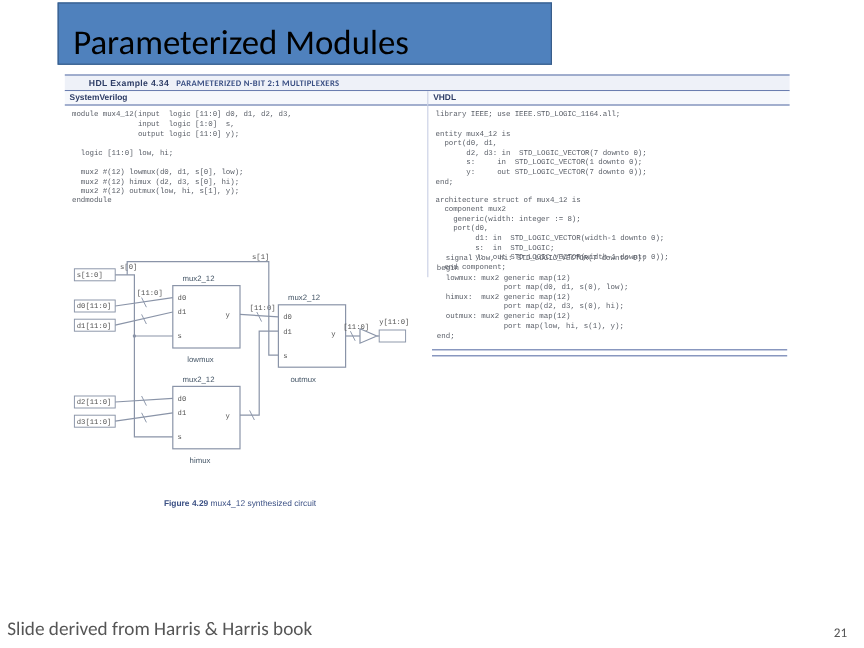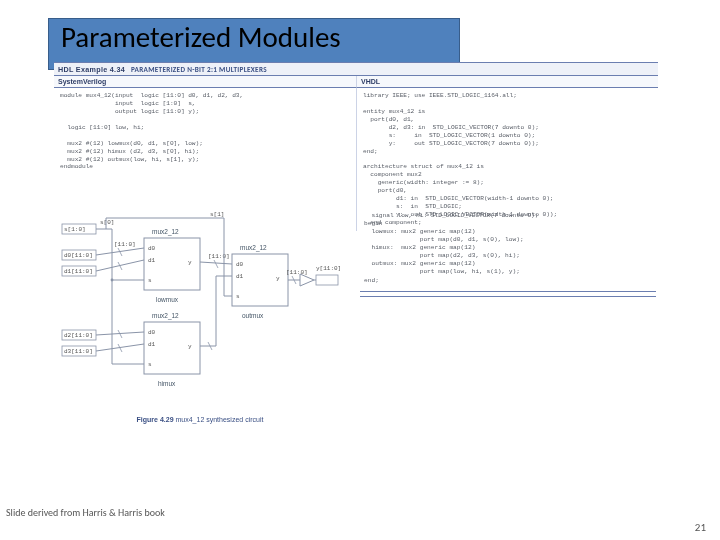--- a/index.html
+++ b/index.html
@@ -1,24 +1,24 @@
 <!DOCTYPE html>
 <html><head>
 <meta charset="utf-8">
 <style>
   * { margin:0; padding:0; box-sizing:border-box; }
   body { width:720px; height:540px; background:#fff; font-family:Calibri,Arial,sans-serif; position:relative; overflow:hidden; }
 
   .title-box { position:absolute; left:48px; top:2px; width:412px; height:52px;
-    background:#4f81bd; border:1px solid #385d8a; display:flex; align-items:flex-start; padding-left:12px;margin-top:16px; }
+    background:#4f81bd; border:1px solid #385d8a; display:flex; align-items:flex-end; padding-left:12px; }
   .title-box span { color:#000; font-size:29px; }
 
   .example-hdr { position:absolute; left:54px; top:62px; width:604px; height:14px;
     border-top:1.5px solid #6b7eb0; border-bottom:1px solid #6b7eb0; background:#eef1f8;
-    font-size:7.2px; font-weight:700; color:#2e3d66; padding:2px 4px 0 4px; letter-spacing:.3px; }
+    font-size:7.2px; font-weight:700; color:#2e3d66; padding:2px 4px 0 20px; letter-spacing:.3px; }
   .example-hdr .ex-title { font-family:Arial,sans-serif; }
   .example-hdr .ex-sub { color:#3b5084; font-weight:700; margin-left:4px; }
 
   .cols { position:absolute; left:54px; top:76px; width:604px; display:flex; }
   .col { width:50%; }
   .col-hdr { height:12px; border-bottom:1px solid #6b7eb0; font-weight:700; font-size:7px;
     background:#f6f8fc; padding:1.5px 4px 0 4px; color:#2e3d66; font-family:Arial,sans-serif; }
   .col-body { padding:4px 6px 4px 6px; }
   .col-body .code { font-family:"Courier New",monospace; font-size:6.2px; line-height:1.28;
     color:#5a5f68; white-space:pre; letter-spacing:-.05px; }
@@ -28,21 +28,21 @@
   .schematic svg { width:280px; height:200px; }
   .sch-caption { text-align:center; font-size:7px; color:#3b5084; font-family:Arial,sans-serif; margin-top:2px; }
   .sch-caption .fig { font-weight:700; }
 
   .vhdl-cont { position:absolute; left:360px; top:210px; width:296px; }
   .vhdl-cont .code { font-family:"Courier New",monospace; font-size:6.2px; line-height:1.3;
     color:#5a5f68; white-space:pre; padding:2px 4px; }
   .vhdl-cont .endline { border-top:1px solid #6b7eb0; border-bottom:1.5px solid #6b7eb0;
     height:6px; margin-top:4px; }
 
-  .footer-left { position:absolute; left:6px; bottom:21px; font-size:10px; color:#555; }
+  .footer-left { position:absolute; left:6px; bottom:6px; font-size:16px; color:#555; }
   .footer-right { position:absolute; right:14px; bottom:6px; font-size:11px; color:#555; }
 
   svg text { font-family:"Courier New",monospace; font-size:6px; fill:#555; }
   svg .lbl { font-family:Arial,sans-serif; font-size:6.5px; fill:#456; }
   svg .box { fill:none; stroke:#8a94a8; stroke-width:1; }
   svg .wire { stroke:#8a94a8; stroke-width:1; fill:none; }
   svg .port { fill:#fff; stroke:#8a94a8; stroke-width:.8; }
   svg .slash { stroke:#8a94a8; stroke-width:.8; }
   svg .tri { fill:#fff; stroke:#8a94a8; stroke-width:1; }
 </style>

